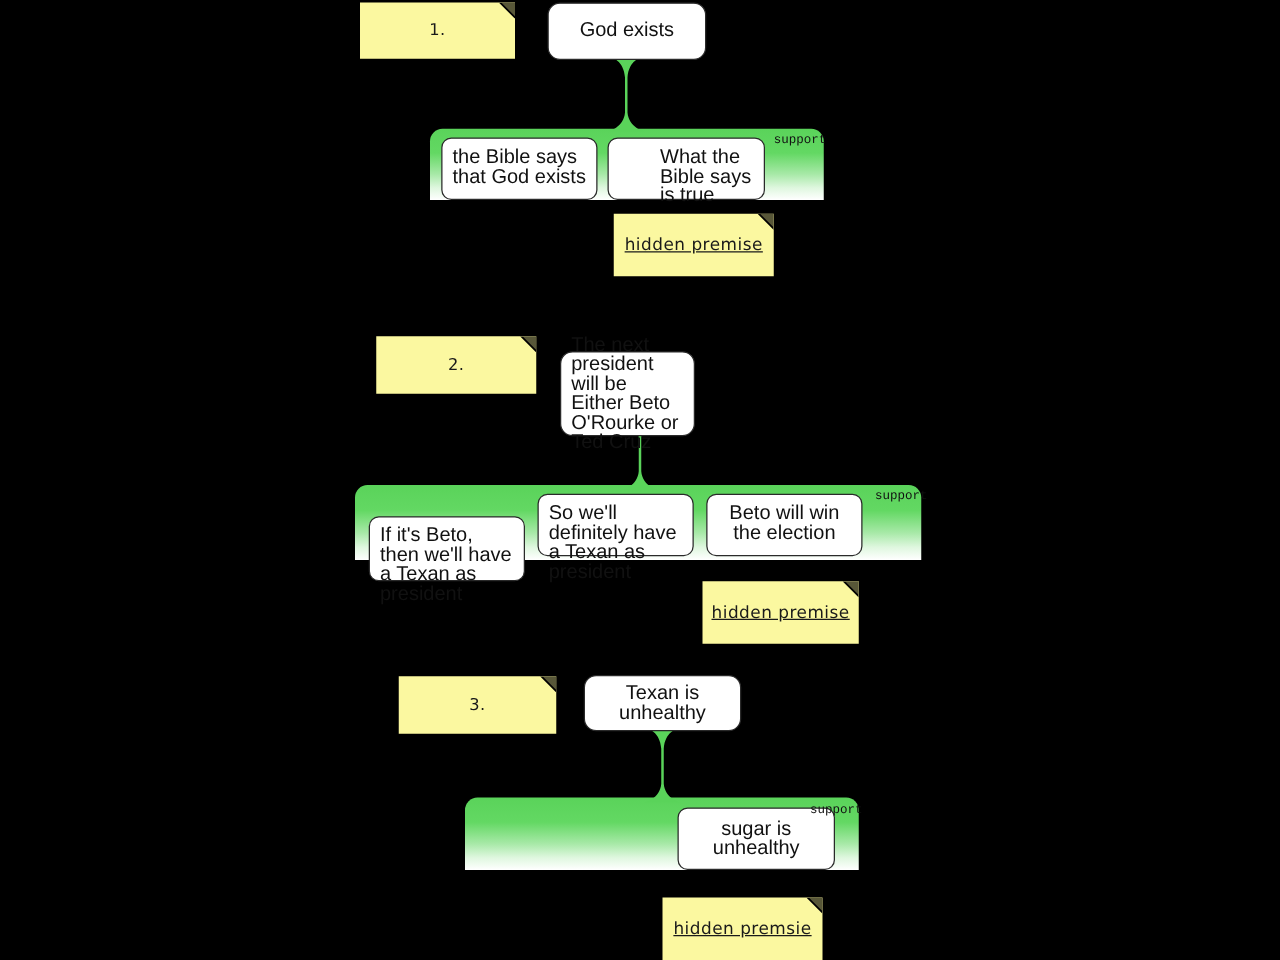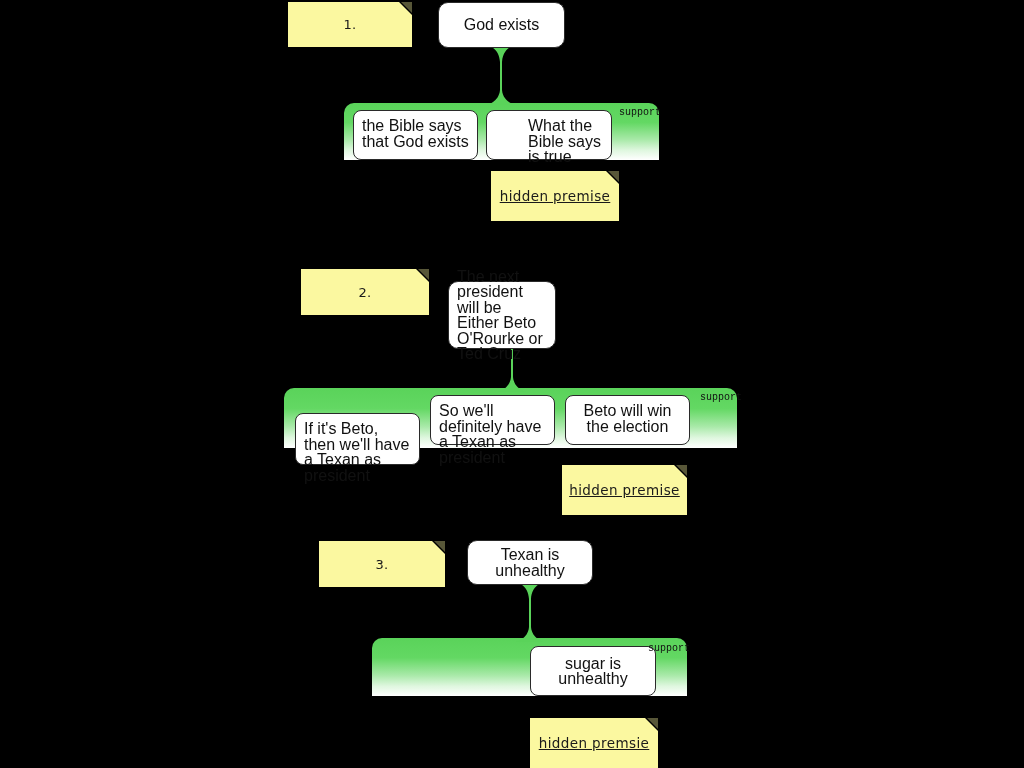--- a/index.html
+++ b/index.html
@@ -184,21 +184,21 @@
 
   <div class="sticky" style="left:319px;top:541px;width:126px;height:46px;">
     <span class="fold"></span>
     <span class="sticky-num">3.</span>
   </div>
 
   <div class="nodebox conclusion" style="left:467px;top:540px;width:126px;height:45px;">
     <span>Texan is unhealthy</span>
   </div>
 
-  <div class="nodebox claim center" style="left:530px;top:646px;width:126px;height:50px;">
+  <div class="nodebox claim center" style="left:542px;top:646px;width:126px;height:50px;">
     <span>sugar is unhealthy</span>
   </div>
 
   <div class="sticky" style="left:530px;top:718px;width:128px;height:50px;">
     <span class="fold"></span>
     <span class="sticky-hidden">hidden premsie</span>
   </div>
 
 </div>
 

